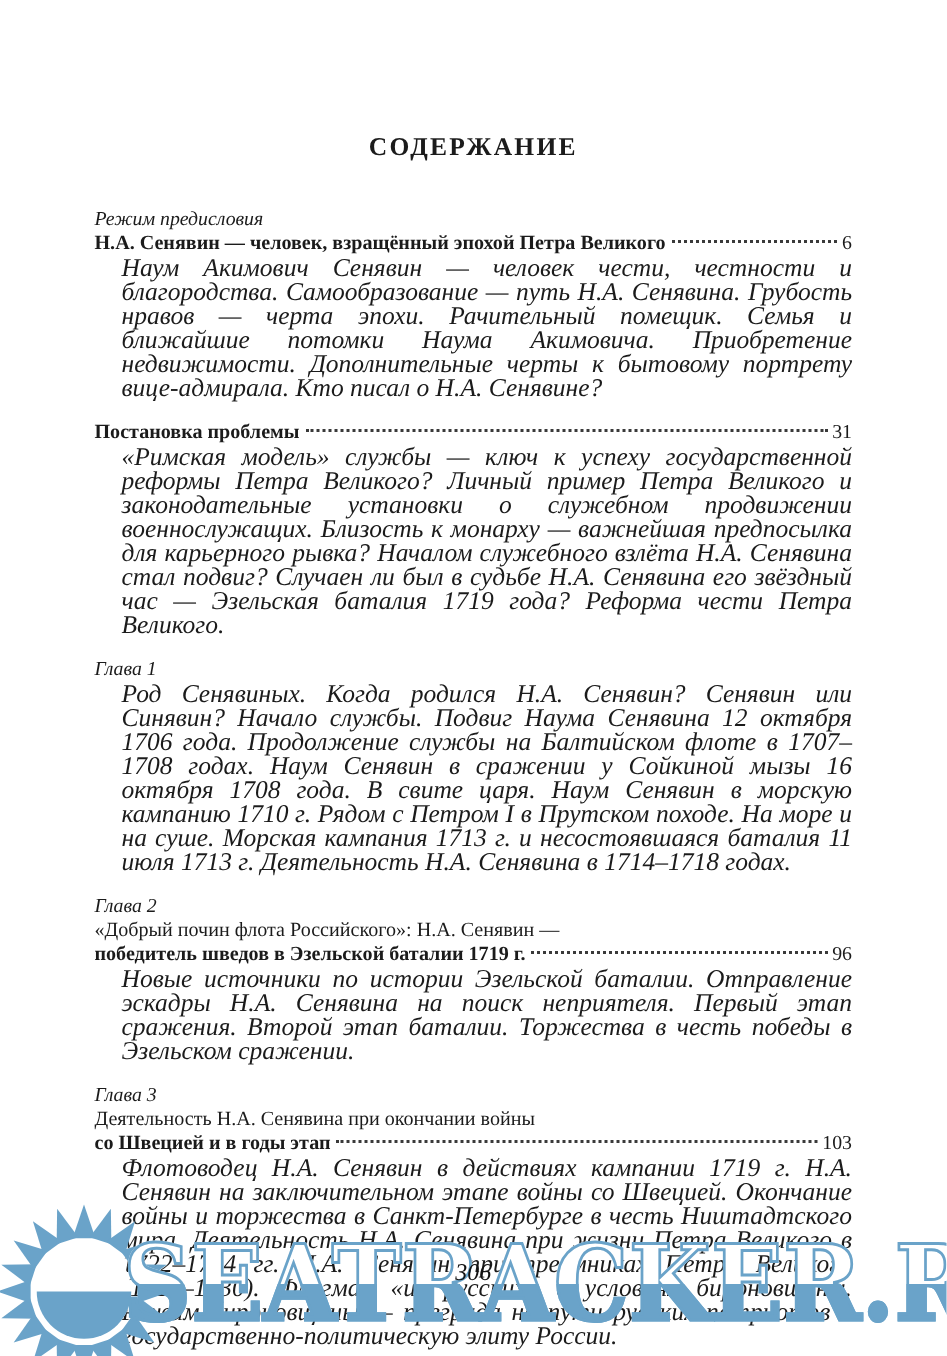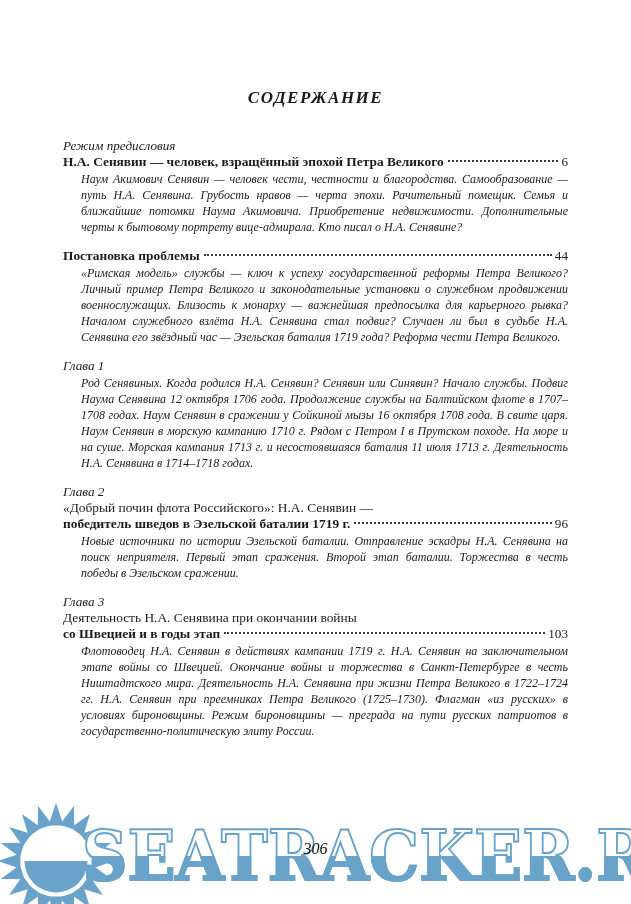--- a/index.html
+++ b/index.html
@@ -15,21 +15,20 @@
     position:absolute;
     left:63px; top:88px;
     width:505px;
   }
   .doc-title{
     text-align:center;
     font-weight:bold;
     font-size:17px;
     letter-spacing:1.5px;
     margin:0 0 30px 0;
-    font-style:italic;
   }
   .entry{margin-top:13px;}
   .entry:first-of-type{margin-top:0;}
   .kicker{
     font-style:italic;
     font-size:13.2px;
     line-height:16px;
   }
   .toc-line{
     display:flex;
@@ -51,21 +50,21 @@
   }
   .toc-line2-first{
     font-weight:normal;
     font-size:13.4px;
     line-height:16px;
   }
   .summary{
     margin:1px 0 0 18px;
     width:487px;
     font-style:italic;
-    font-size:12px;
+    font-size:17px;
     line-height:16px;
     text-align:justify;
   }
   
   .sun{
     position:absolute;
     left:-5px; top:800px;
     width:122px; height:122px;
     z-index:2;
   }
@@ -110,21 +109,21 @@
       <span class="leader"></span>
       <span class="toc-page">6</span>
     </div>
     <p class="summary">Наум Акимович Сенявин — человек чести, честности и благородства. Самообразование — путь Н.А. Сенявина. Грубость нравов — черта эпохи. Рачительный помещик. Семья и ближайшие потомки Наума Акимовича. Приобретение недвижимости. Дополнительные черты к бытовому портрету вице-адмирала. Кто писал о Н.А. Сенявине?</p>
   </div>
 
   <div class="entry">
     <div class="toc-line">
       <span class="toc-title">Постановка проблемы</span>
       <span class="leader"></span>
-      <span class="toc-page">44</span>
+      <span class="toc-page">31</span>
     </div>
     <p class="summary">«Римская модель» службы — ключ к успеху государственной реформы Петра Великого? Личный пример Петра Великого и законодательные установки о служебном продвижении военнослужащих. Близость к монарху — важнейшая предпосылка для карьерного рывка? Началом служебного взлёта Н.А. Сенявина стал подвиг? Случаен ли был в судьбе Н.А. Сенявина его звёздный час — Эзельская баталия 1719 года? Реформа чести Петра Великого.</p>
   </div>
 
   <div class="entry">
     <div class="kicker">Глава 1</div>
     <p class="summary">Род Сенявиных. Когда родился Н.А. Сенявин? Сенявин или Синявин? Начало службы. Подвиг Наума Сенявина 12 октября 1706 года. Продолжение службы на Балтийском флоте в 1707–1708 годах. Наум Сенявин в сражении у Сойкиной мызы 16 октября 1708 года. В свите царя. Наум Сенявин в морскую кампанию 1710 г. Рядом с Петром I в Прутском походе. На море и на суше. Морская кампания 1713 г. и несостоявшаяся баталия 11 июля 1713 г. Деятельность Н.А. Сенявина в 1714–1718 годах.</p>
   </div>
 
   <div class="entry">

